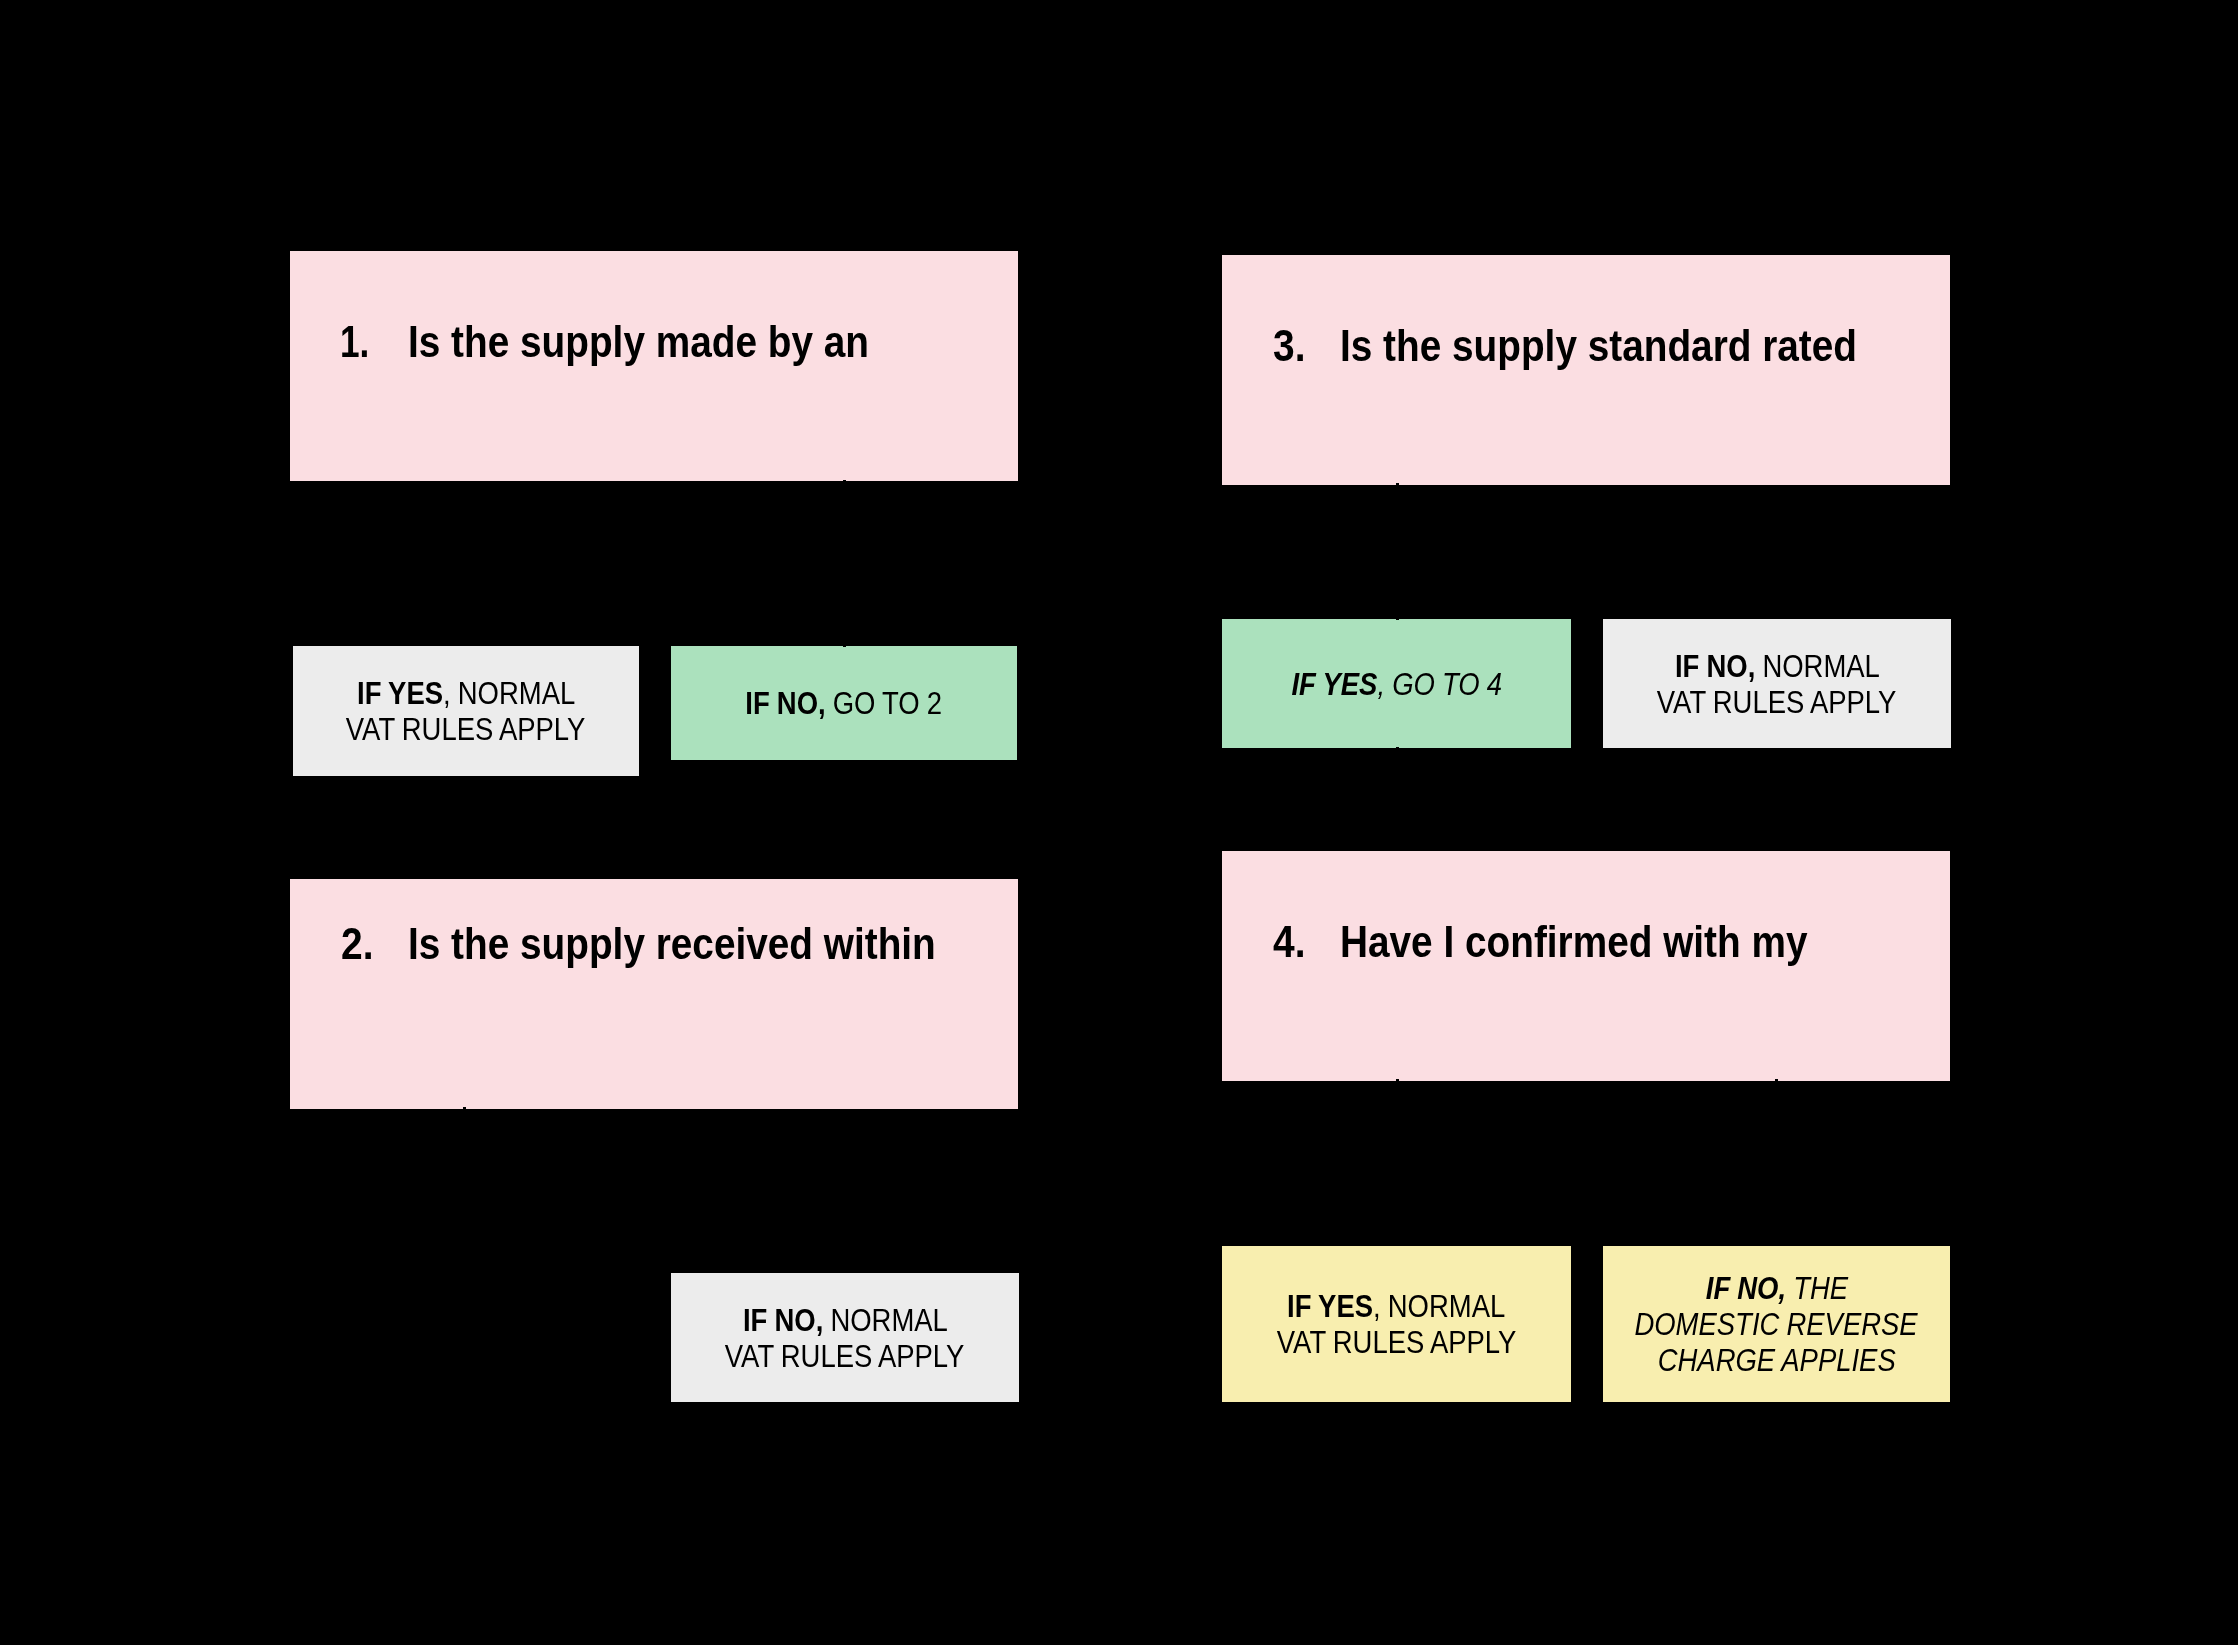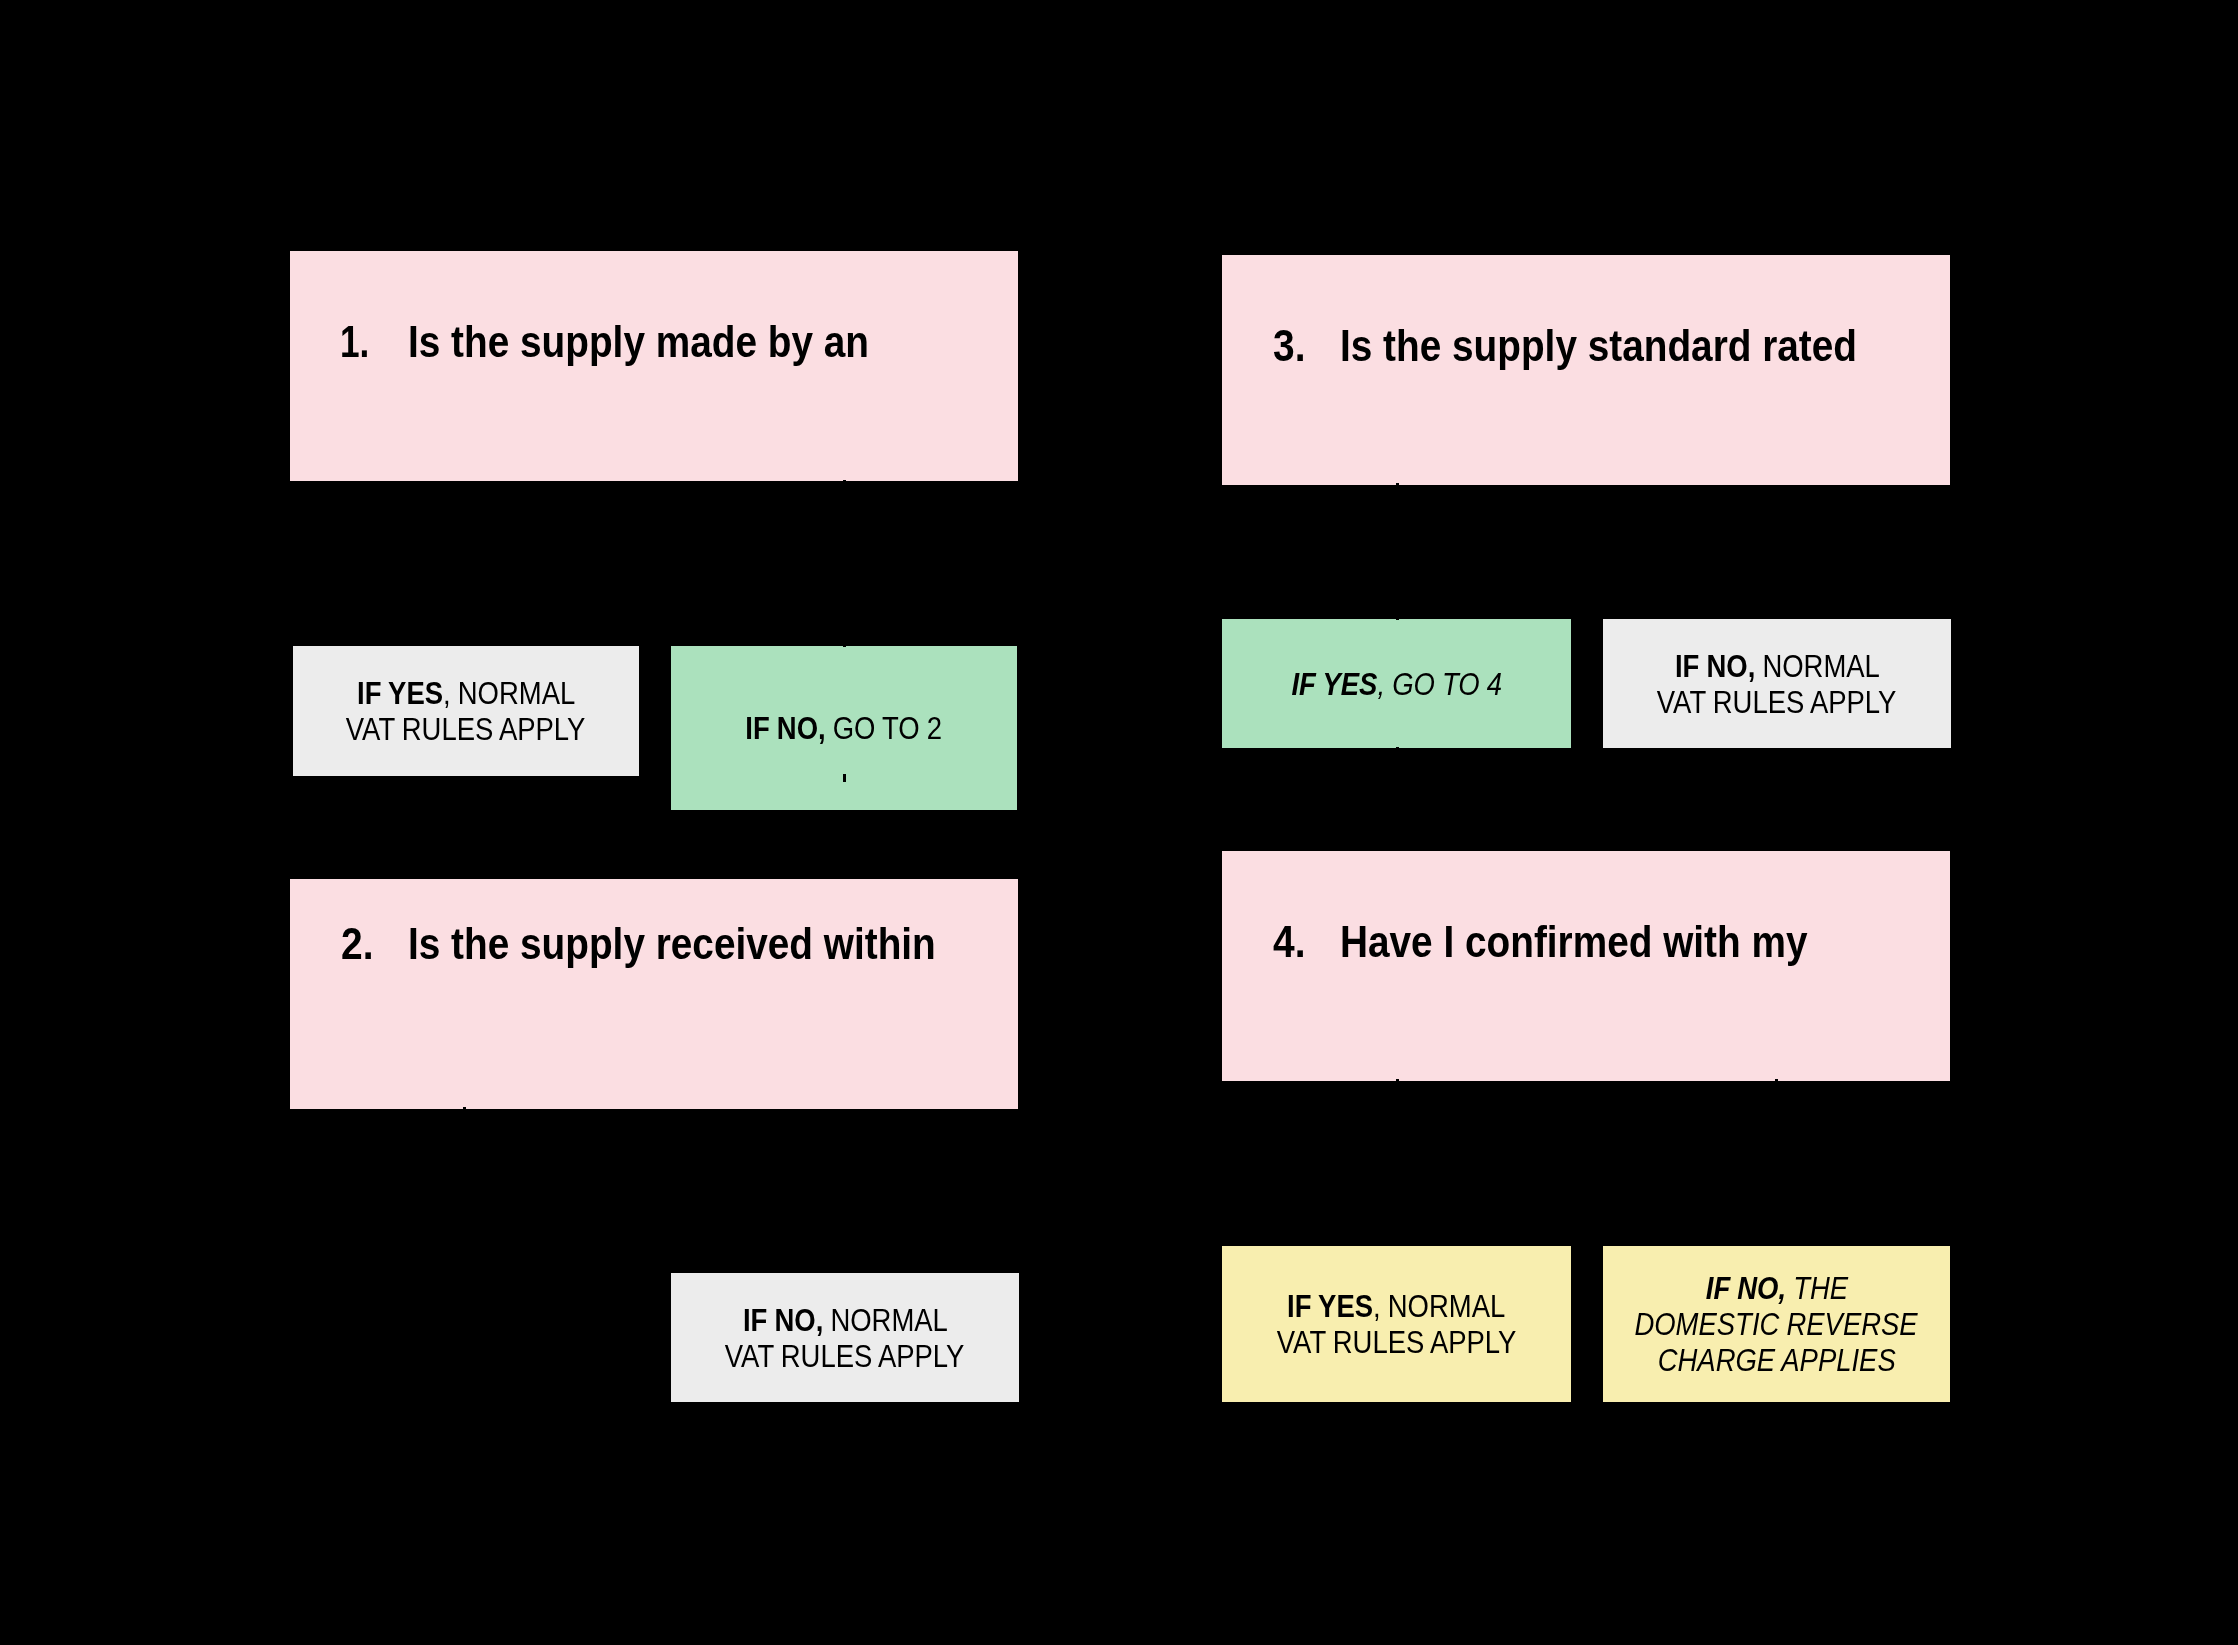--- a/index.html
+++ b/index.html
@@ -70,21 +70,21 @@
     </div>
   </div>
 
   <div class="card acard grey" style="left:293px;top:646px;width:346px;height:130px;">
     <div class="ainner">
       <div class="aline"><span class="ascale"><b>IF YES</b><span>, NORMAL</span></span></div>
       <div class="aline"><span class="ascale">VAT RULES APPLY</span></div>
     </div>
   </div>
 
-  <div class="card acard green" style="left:671px;top:646px;width:346px;height:164px;">
+  <div class="card acard green" style="left:671px;top:646px;width:346px;height:114px;">
     <div class="ainner">
       <div class="aline"><span class="ascale"><b>IF NO,</b><span> GO TO 2</span></span></div>
     </div>
   </div>
 
   <div class="card qcard" style="left:290px;top:879px;width:728px;height:230px;">
     <div class="qinner" style="top:41px;">
       <div class="qline">
         <span class="qnum">2.</span>
         <span class="qbody">Is the supply received within</span>

